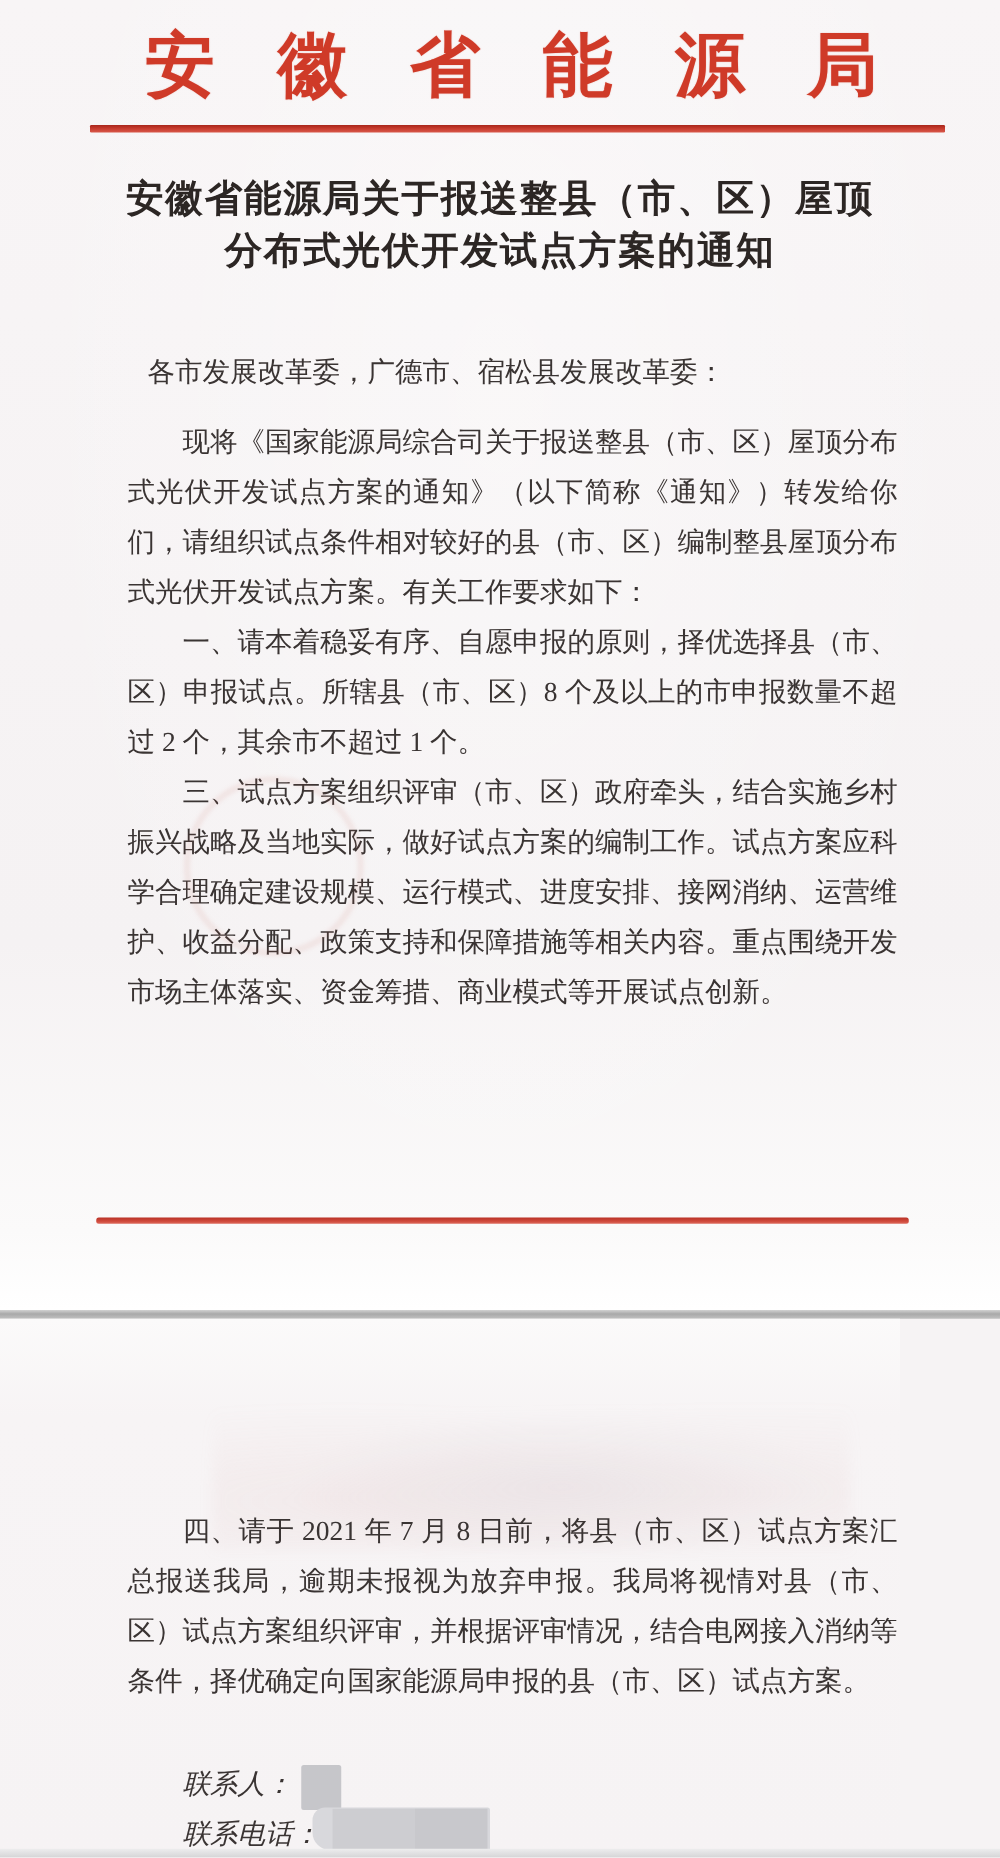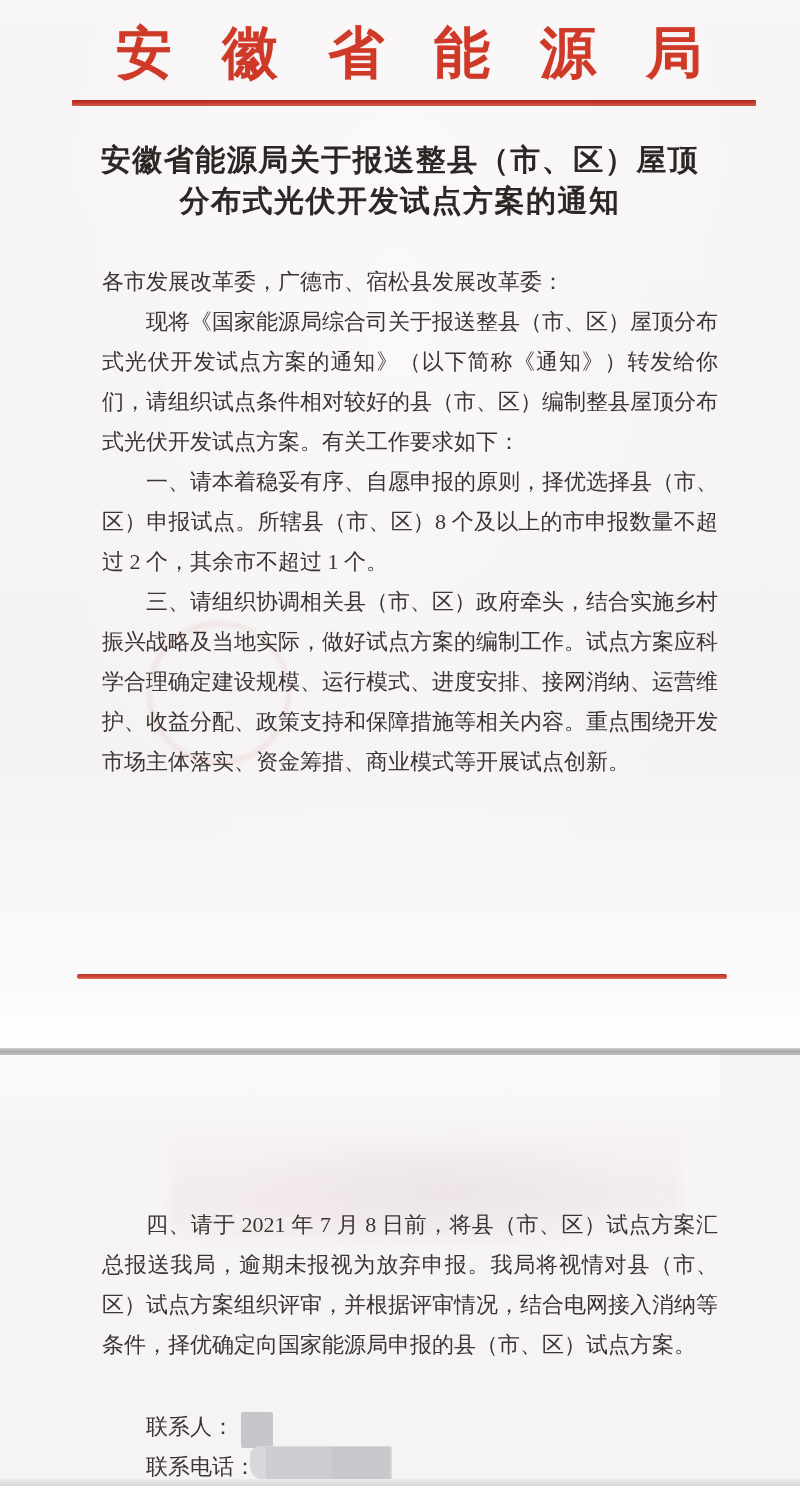--- a/index.html
+++ b/index.html
@@ -44,21 +44,21 @@
   }
   .title-line { display: block; }
 
   .body1 {
     position: absolute; top: 262px; left: 102px; width: 616px;
     font-size: 22px; line-height: 40px;
     color: #3a3433;
     text-align: justify;
   }
   .para { margin: 0; text-indent: 2em; }
-  .addressee { margin: 0; text-indent: 0; }
+  .addressee { margin: 16px; text-indent: 0; }
 
   .stamp-ghost {
     position: absolute; top: 622px; left: 148px; width: 136px; height: 136px;
     border: 3px solid rgba(198, 92, 80, 0.16);
     border-radius: 50%;
     filter: blur(2px);
   }
   .rule2 {
     position: absolute; top: 974px; left: 77px; width: 650px; height: 5px;
     background: linear-gradient(180deg, #b93227 0%, #d04a3c 60%, #dd6a5d 100%);
@@ -84,21 +84,21 @@
       radial-gradient(ellipse at 85% 65%, rgba(214,170,170,0.10), rgba(0,0,0,0) 60%);
     filter: blur(5px);
   }
   .para4 {
     position: absolute; top: 150px; left: 102px; width: 616px; margin: 0;
     font-size: 22px; line-height: 40px; color: #3a3433;
     text-align: justify; text-indent: 2em;
   }
   .contact {
     position: absolute; top: 352px; left: 146px;
-    font-size: 22px; line-height: 40px; color: #3a3433;
+    font-size: 22px; line-height: 40px; color: #3a3433; font-style: italic;
   }
   .contact-line { height: 40px; white-space: nowrap; }
 
   .redact { position: absolute; }
   .redact-name   { left: 241px; top: 357px; width: 32px;  height: 36px; background: #c6c6ca; border-radius: 2px; }
   .redact-phone-bg { left: 250px; top: 391px; width: 142px; height: 34px; background: #d8d8dc; border-radius: 10px 2px 0 14px; }
   .redact-phone-a  { left: 266px; top: 392px; width: 66px;  height: 33px; background: #cdcdd1; }
   .redact-phone-b  { left: 332px; top: 392px; width: 58px;  height: 33px; background: #c8c8cc; }
 
   .bottom-strip {
@@ -118,21 +118,21 @@
 
     <h1 class="title">
       <span class="title-line">安徽省能源局关于报送整县（市、区）屋顶</span>
       <span class="title-line">分布式光伏开发试点方案的通知</span>
     </h1>
 
     <div class="body1">
       <p class="addressee">各市发展改革委，广德市、宿松县发展改革委：</p>
       <p class="para">现将《国家能源局综合司关于报送整县（市、区）屋顶分布式光伏开发试点方案的通知》（以下简称《通知》）转发给你们，请组织试点条件相对较好的县（市、区）编制整县屋顶分布式光伏开发试点方案。有关工作要求如下：</p>
       <p class="para">一、请本着稳妥有序、自愿申报的原则，择优选择县（市、区）申报试点。所辖县（市、区）8 个及以上的市申报数量不超过 2 个，其余市不超过 1 个。</p>
-      <p class="para">三、请组织协调相关县（市、区）政府牵头，结合实施乡村振兴战略及当地实际，做好试点方案的编制工作。试点方案应科学合理确定建设规模、运行模式、进度安排、接网消纳、运营维护、收益分配、政策支持和保障措施等相关内容。重点围绕开发市场主体落实、资金筹措、商业模式等开展试点创新。</p>
+      <p class="para">三、试点方案组织评审（市、区）政府牵头，结合实施乡村振兴战略及当地实际，做好试点方案的编制工作。试点方案应科学合理确定建设规模、运行模式、进度安排、接网消纳、运营维护、收益分配、政策支持和保障措施等相关内容。重点围绕开发市场主体落实、资金筹措、商业模式等开展试点创新。</p>
     </div>
 
     <div class="stamp-ghost"></div>
     <div class="rule2"></div>
   </section>
 
   <div class="page-sep"></div>
 
   <section class="page2">
     <div class="ghost-bleed"></div>

